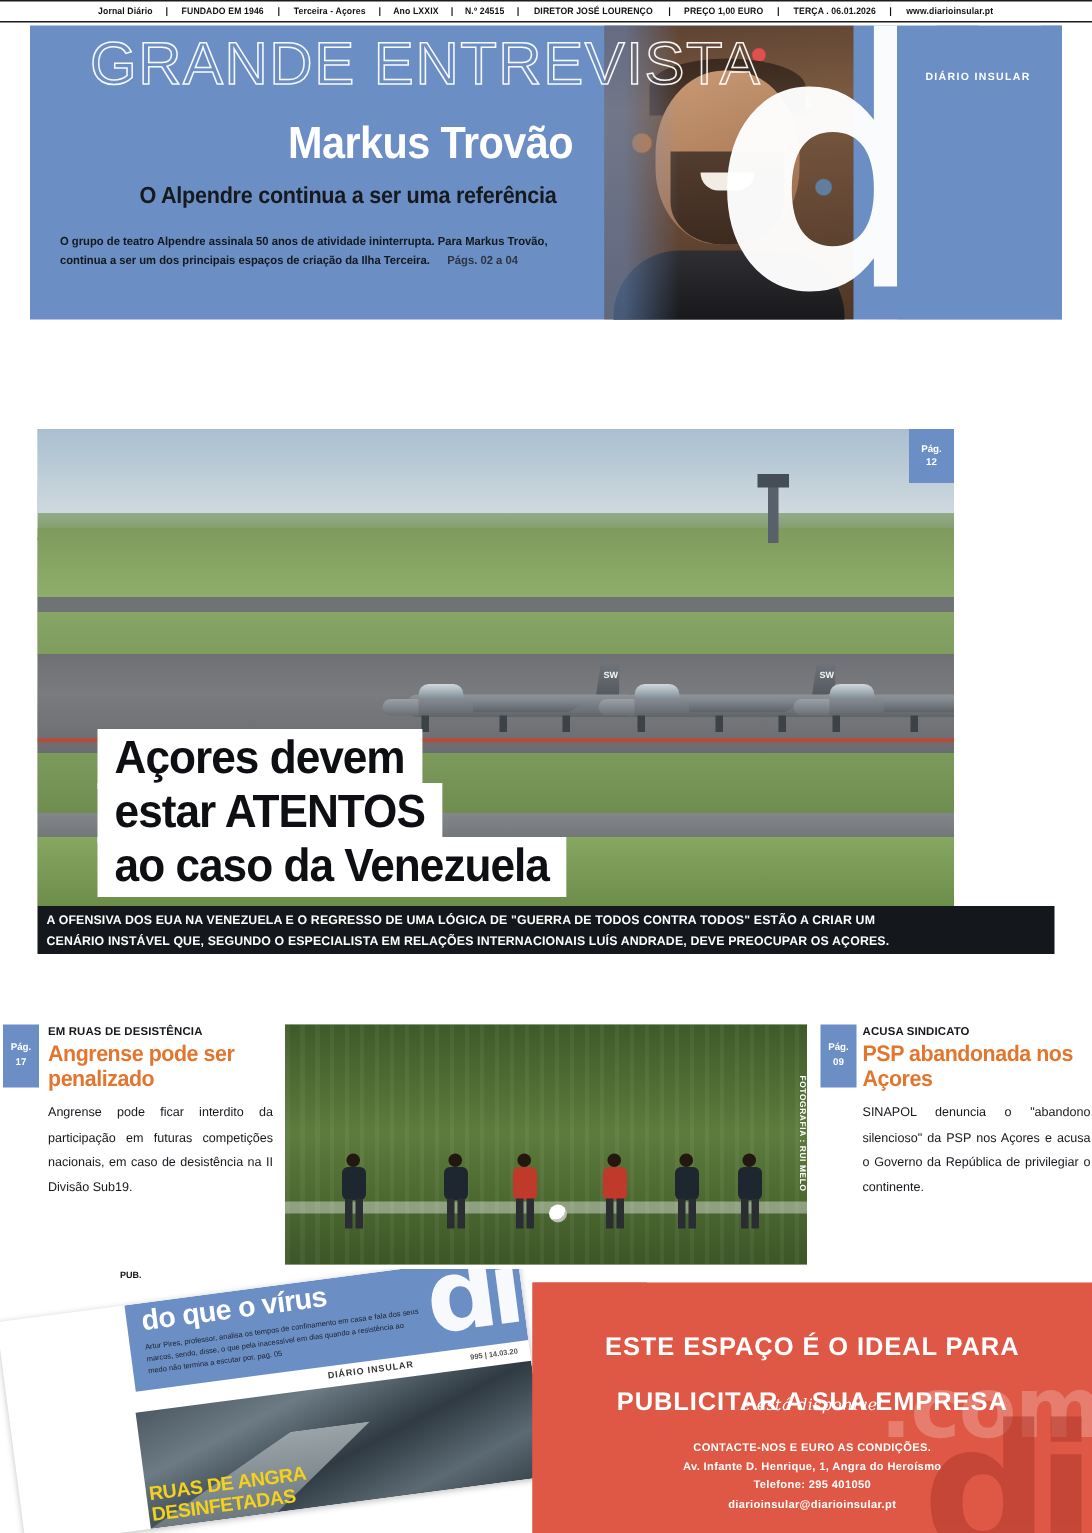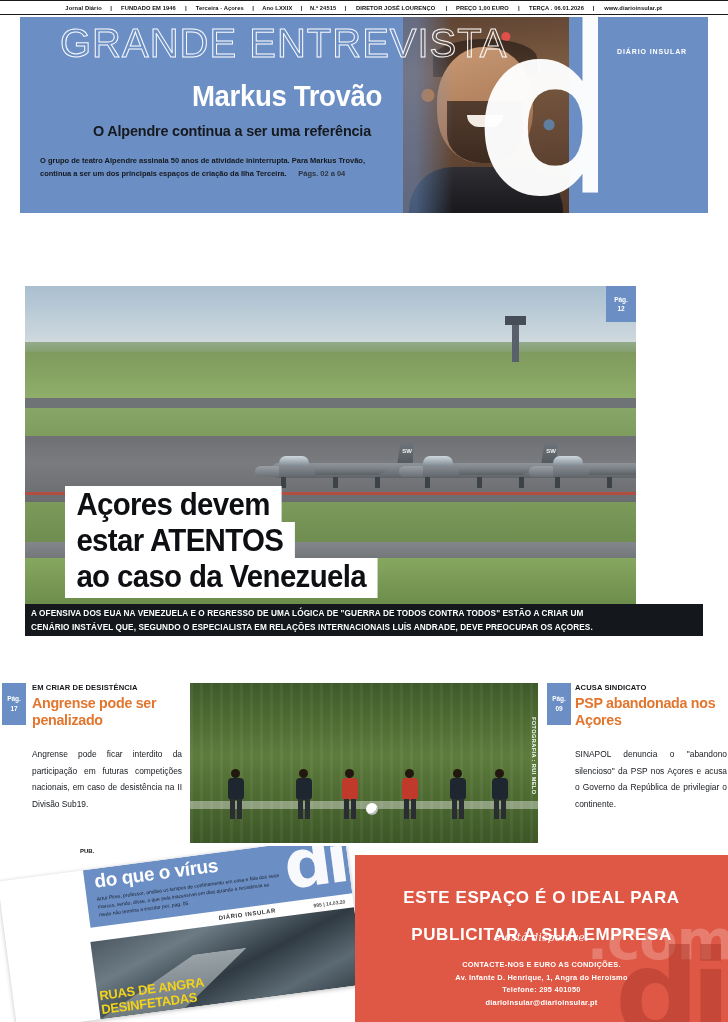--- a/index.html
+++ b/index.html
@@ -198,21 +198,21 @@
   }
   .t-badge-r { left:auto; right:157px; }
   .t-body { position:absolute; left:32px; top:0; width:150px; }
   .t-body-r { left:30px; width:152px; }
   .t-kicker { font-size:7.6px; font-weight:bold; color:#14171b; letter-spacing:.1px; }
   .t-head {
     font-size:15px; font-weight:bold; color:#e2762e; line-height:16.5px; margin-top:3px;
     transform:scaleX(.95); transform-origin:left; letter-spacing:-.3px;
   }
   .t-text {
-    margin-top:18px; font-size:8.4px; color:#16191d; line-height:16.5px; text-align:justify;
+    margin-top:5px; font-size:8.4px; color:#16191d; line-height:16.5px; text-align:justify;
   }
 
   .t-photo {
     position:absolute; left:0; top:0; width:348px; height:160px; overflow:hidden;
     background:linear-gradient(180deg,#4f6b32 0%,#5c7a3a 40%,#46602c 100%);
   }
   .tp-grass { position:absolute; inset:0;
     background:repeating-linear-gradient(90deg, rgba(255,255,255,.05) 0 3px, transparent 3px 10px),
       linear-gradient(180deg,#3f5a2a,#5d7c3c 45%,#3c5626); }
   .tp-stripe { position:absolute; left:0; top:118px; width:348px; height:8px; background:rgba(255,255,255,.38); }
@@ -393,21 +393,21 @@
     <div>A OFENSIVA DOS EUA NA VENEZUELA E O REGRESSO DE UMA LÓGICA DE "GUERRA DE TODOS CONTRA TODOS" ESTÃO A CRIAR UM</div>
     <div>CENÁRIO INSTÁVEL QUE, SEGUNDO O ESPECIALISTA EM RELAÇÕES INTERNACIONAIS LUÍS ANDRADE, DEVE PREOCUPAR OS AÇORES.</div>
   </div>
 
   <div class="teaser t-left">
     <div class="t-badge">
       <span>Pág.</span>
       <span>17</span>
     </div>
     <div class="t-body">
-      <div class="t-kicker">EM CRIAR DE DESISTÊNCIA</div>
+      <div class="t-kicker">EM RUAS DE DESISTÊNCIA</div>
       <div class="t-head">Angrense pode ser penalizado</div>
       <div class="t-text">Angrense pode ficar interdito da participação em futuras competições nacionais, em caso de desistência na II Divisão Sub19.</div>
     </div>
   </div>
 
   <div class="teaser t-mid">
     <div class="t-photo">
       <div class="tp-grass"></div>
       <div class="tp-stripe"></div>
       <div class="pl" style="left:36px">

